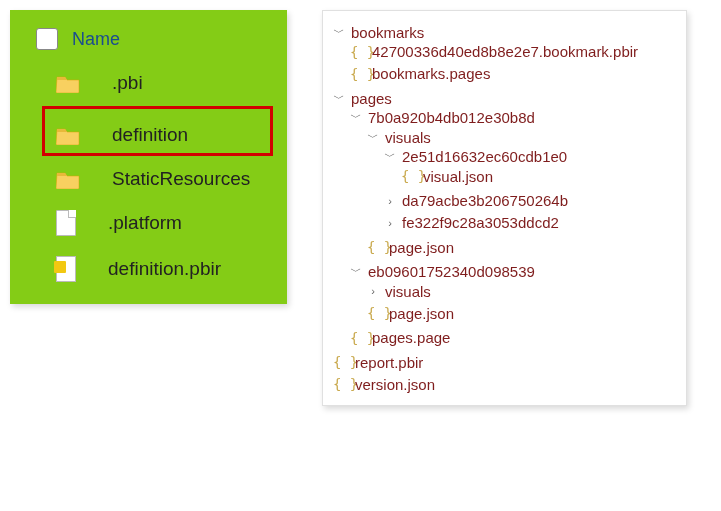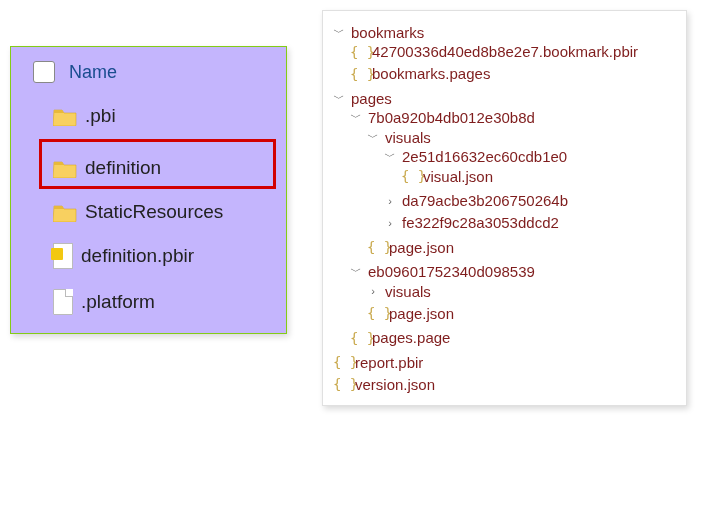--- a/index.html
+++ b/index.html
@@ -14,25 +14,24 @@
     height: 511px;
   }
   .container {
     display: flex;
     gap: 35px;
     align-items: flex-start;
   }
   
   .panel-left {
     width: 277px;
-    background: #c4b5fd;
-    border: 1px solid #84cc16;
+    background: #84cc16;
+    border: 4px solid #84cc16;
     box-shadow: 2px 3px 6px rgba(0,0,0,0.15);
     padding: 6px 0 8px 0;
-    margin-top: 36px;
   }
   .header-row {
     display: flex;
     align-items: center;
     gap: 14px;
     padding: 8px 14px 12px 22px;
   }
   .checkbox-box {
     width: 22px;
     height: 22px;
@@ -40,21 +39,21 @@
     border-radius: 3px;
     background: #fff;
   }
   .header-name {
     color: #1a4d8f;
     font-size: 18px;
   }
   .file-row {
     display: flex;
     align-items: center;
-    gap: 8px;
+    gap: 32px;
     padding: 10px 14px 10px 42px;
     position: relative;
   }
   .file-row.highlighted {
     border: 3px solid #d20000;
     margin: 2px 10px 2px 28px;
     padding: 15px 14px 7px 11px;
   }
   .folder-icon {
     width: 24px;
@@ -177,27 +176,27 @@
       <span class="folder-icon">
         <svg width="24" height="20" viewBox="0 0 24 20">
             <path d="M1 4 h8 l2 3 h12 v12 a1 1 0 0 1 -1 1 h-21 a1 1 0 0 1 -1 -1 z" fill="#f8d060" stroke="#d9a400" stroke-width="0.5"></path>
             <path d="M1 4 h8 l2 3 h-10 z" fill="#e8b93a"></path>
           </svg>
       </span>
       <span class="file-name">StaticResources</span>
     </div>
 
     <div class="file-row">
+      <span class="file-generic"></span>
+      <span class="file-name">.platform</span>
+    </div>
+
+    <div class="file-row">
       <span class="file-pbir"></span>
       <span class="file-name">definition.pbir</span>
-    </div>
-
-    <div class="file-row">
-      <span class="file-generic"></span>
-      <span class="file-name">.platform</span>
     </div>
   </div>
 
   <div class="panel-right tree">
     <ul>
       <li>
         <div class="node">
           <span class="chev">﹀</span>
           <span class="tree-label">bookmarks</span>
         </div>

